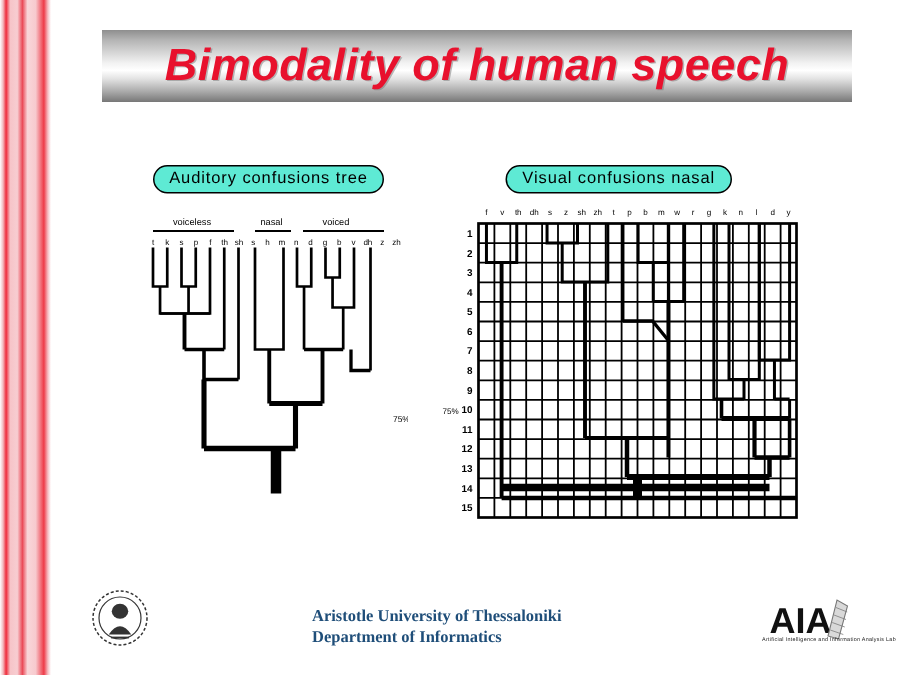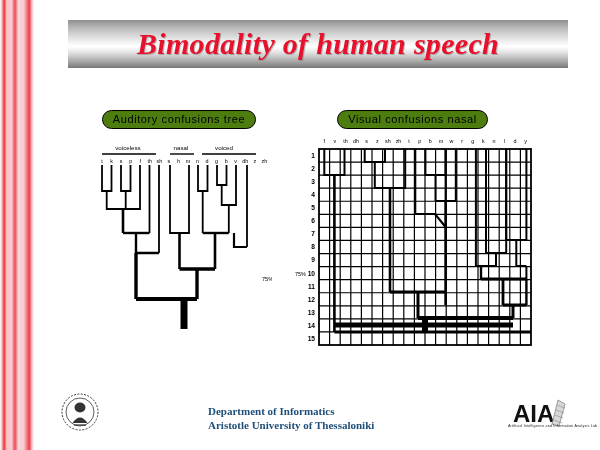--- a/index.html
+++ b/index.html
@@ -23,33 +23,33 @@
 
   
   .title-banner{
     position:absolute;left:68px;top:20px;width:500px;height:48px;
     background:linear-gradient(to bottom,
       #8e8e8e 0%, #b4b4b4 14%, #f2f2f2 46%, #ffffff 56%,
       #e2e2e2 68%, #a8a8a8 86%, #777777 100%);
     display:flex;align-items:center;justify-content:center;
   }
   .title-text{
-    font-family:Liberation Serif, serif;
+    font-family:Liberation Sans, sans-serif;
     font-style:italic;font-weight:bold;
     font-size:30px;color:#e8112d;
     letter-spacing:.3px;
     text-shadow:1px 1px 0 rgba(120,120,120,.5);
     white-space:nowrap;
   }
 
   
   .panel{position:absolute;}
   .panel-cap{
     border:1.6px solid #000;border-radius:11px;
-    background:#4d7c0f;padding:2px 10px 3px 10px;
+    background:#5eead4;padding:2px 10px 3px 10px;
     font-size:11px;color:#000;white-space:nowrap;
     display:inline-block;letter-spacing:.6px;
     font-family:"Liberation Sans", sans-serif;
   }
   .cap-wrap{display:flex;justify-content:center;}
 
   
   #auditory-panel{left:86px;top:110px;width:186px;height:245px;}
   #visual-panel{left:285px;top:110px;width:255px;height:255px;}
 
@@ -295,22 +295,22 @@
 
         <path d="M49.4,196 H228" stroke-width="5"></path>
         <path d="M133,189 H228" stroke-width="4"></path>
         <path d="M49.4,203 H246" stroke-width="3"></path>
         <path d="M140,189 V203" stroke-width="6"></path>
       </g>
     </svg>
   </div>
 
   <div class="footer-text">
+    <div>Aristotle University of Thessaloniki</div>
     <div>Department of Informatics</div>
-    <div>Aristotle University of Thessaloniki</div>
   </div>
 
   <svg class="seal" viewBox="0 0 40 40">
     <circle cx="20" cy="20" r="18" fill="none" stroke="#333" stroke-width="1" stroke-dasharray="2 1.4"></circle>
     <circle cx="20" cy="20" r="14" fill="none" stroke="#333" stroke-width="0.8"></circle>
     <ellipse cx="20" cy="15.5" rx="5.5" ry="5" fill="#333"></ellipse>
     <path d="M12.5,31 Q20,20 27.5,31 Z" fill="#333"></path>
     <path d="M14,33 h12" stroke="#333" stroke-width="1.2"></path>
   </svg>
 

